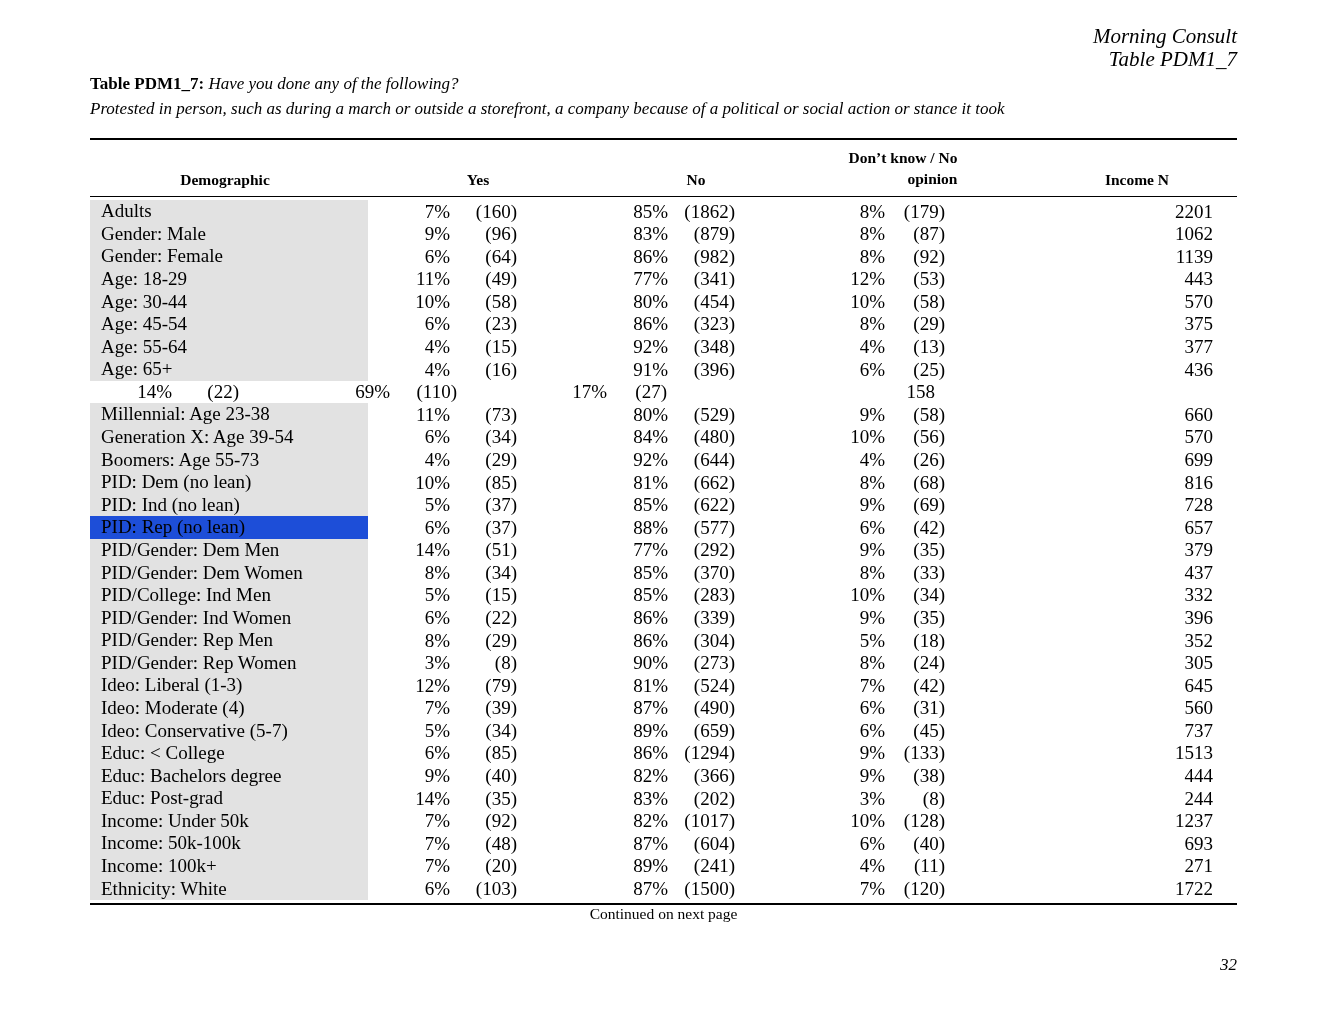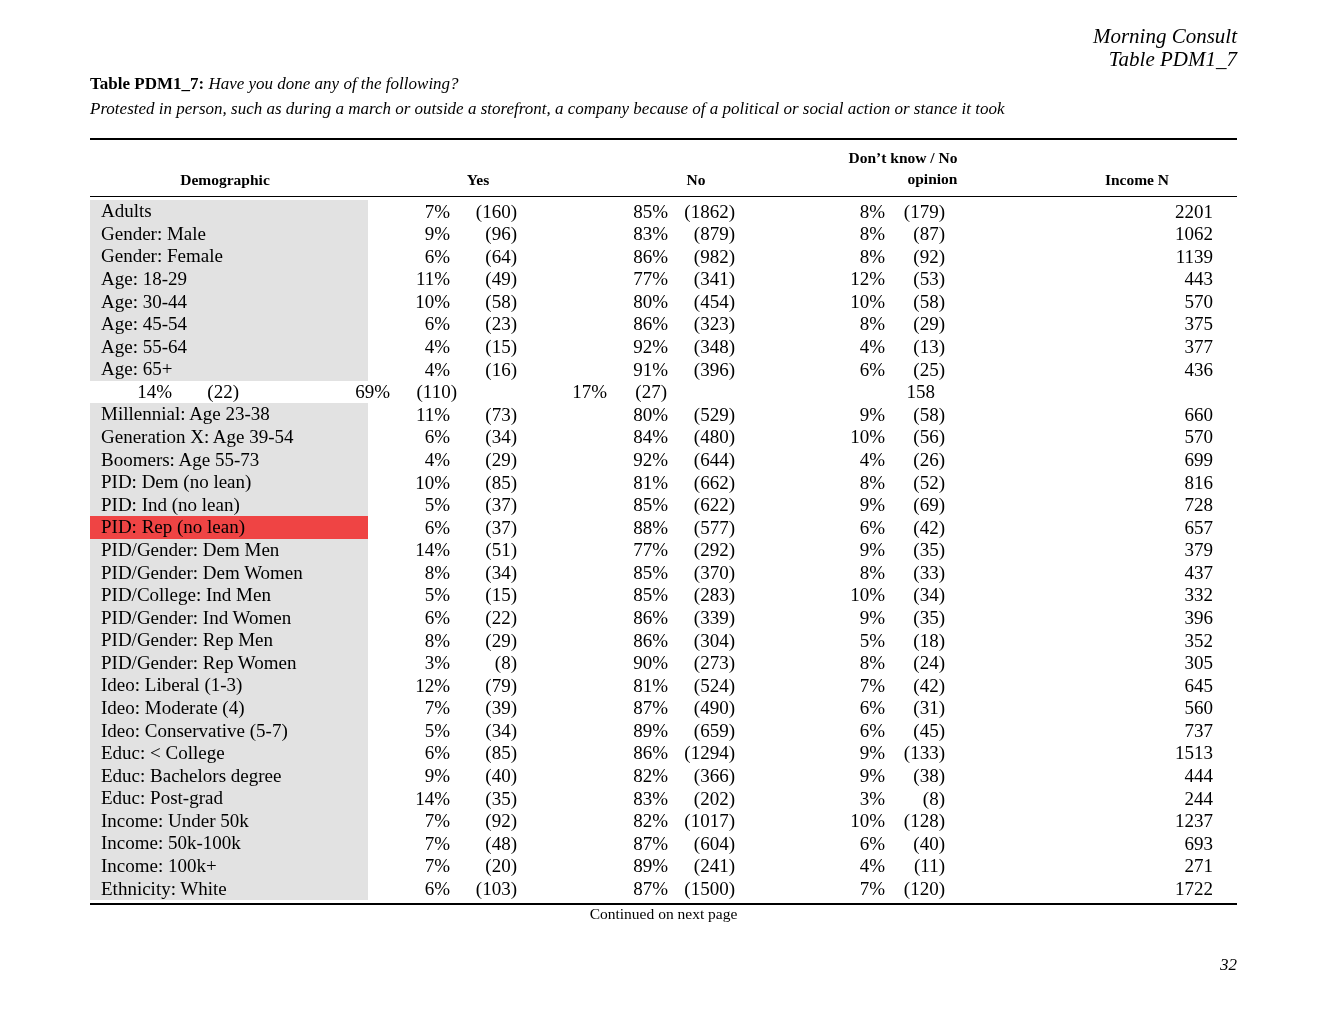--- a/index.html
+++ b/index.html
@@ -247,35 +247,35 @@
         <div class="cell cell-dk-n">(26)</div>
         <div class="cell cell-total-n">699</div>
       </div>
       <div class="row">
         <div class="cell cell-demographic" style="background: rgb(226, 226, 226);">PID: Dem (no lean)</div>
         <div class="cell cell-yes-pct">10%</div>
         <div class="cell cell-yes-n">(85)</div>
         <div class="cell cell-no-pct">81%</div>
         <div class="cell cell-no-n">(662)</div>
         <div class="cell cell-dk-pct">8%</div>
-        <div class="cell cell-dk-n">(52)</div>
+        <div class="cell cell-dk-n">(68)</div>
         <div class="cell cell-total-n">816</div>
       </div>
       <div class="row">
         <div class="cell cell-demographic" style="background: rgb(226, 226, 226);">PID: Ind (no lean)</div>
         <div class="cell cell-yes-pct">5%</div>
         <div class="cell cell-yes-n">(37)</div>
         <div class="cell cell-no-pct">85%</div>
         <div class="cell cell-no-n">(622)</div>
         <div class="cell cell-dk-pct">9%</div>
         <div class="cell cell-dk-n">(69)</div>
         <div class="cell cell-total-n">728</div>
       </div>
       <div class="row">
-        <div class="cell cell-demographic" style="background: #ef4444;">PID: Rep (no lean)</div>
+        <div class="cell cell-demographic" style="background: #1d4ed8;">PID: Rep (no lean)</div>
         <div class="cell cell-yes-pct">6%</div>
         <div class="cell cell-yes-n">(37)</div>
         <div class="cell cell-no-pct">88%</div>
         <div class="cell cell-no-n">(577)</div>
         <div class="cell cell-dk-pct">6%</div>
         <div class="cell cell-dk-n">(42)</div>
         <div class="cell cell-total-n">657</div>
       </div>
       <div class="row">
         <div class="cell cell-demographic" style="background: rgb(226, 226, 226);">PID/Gender: Dem Men</div>

